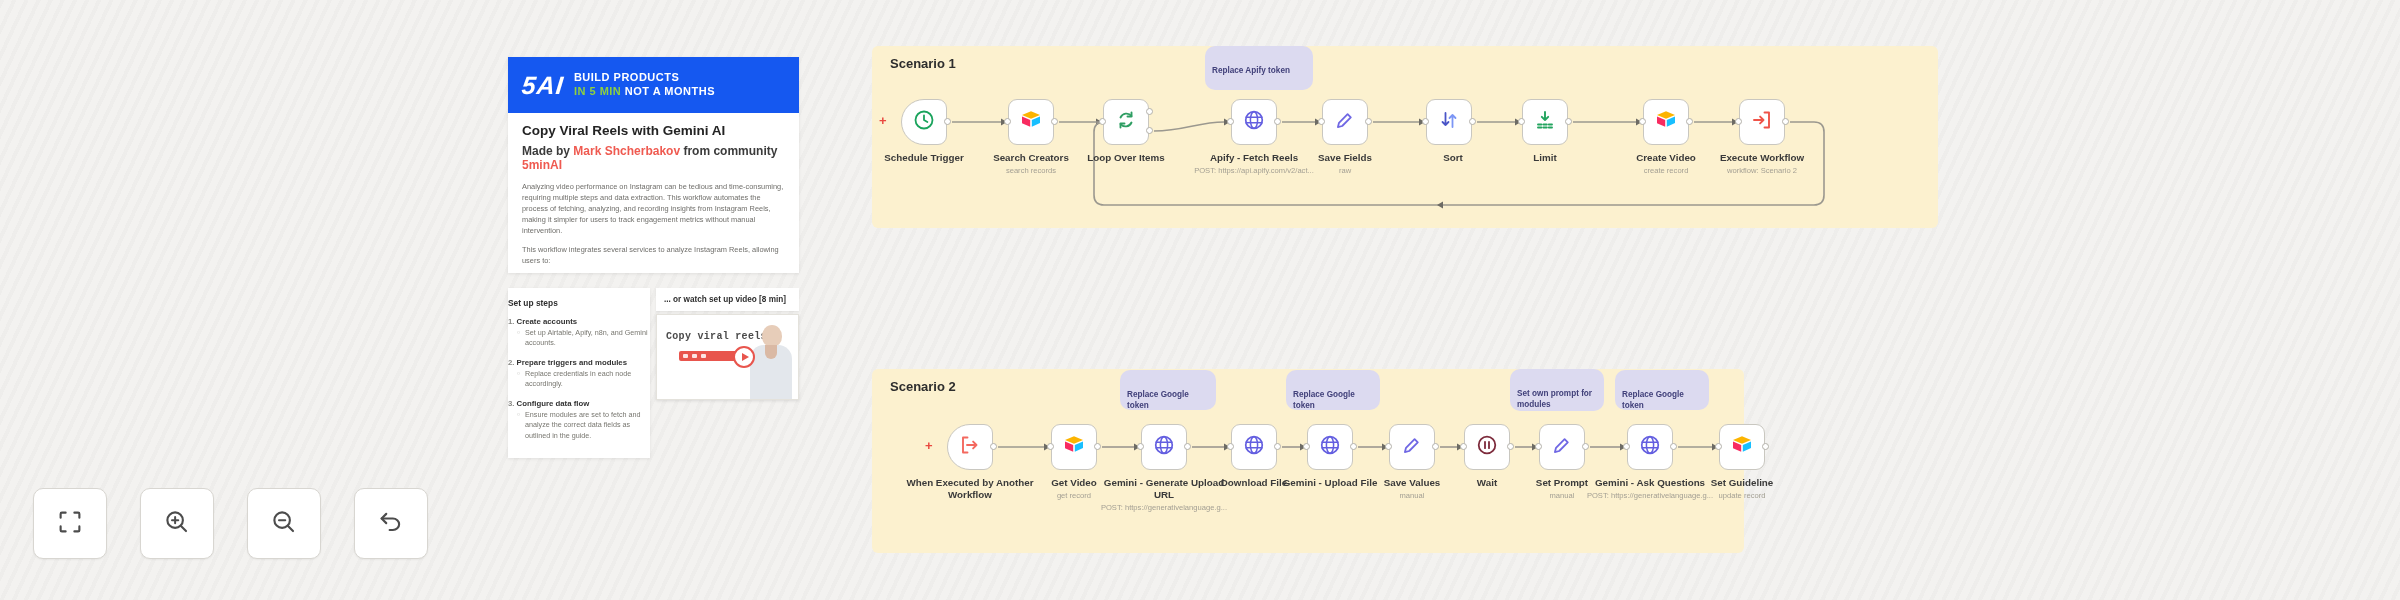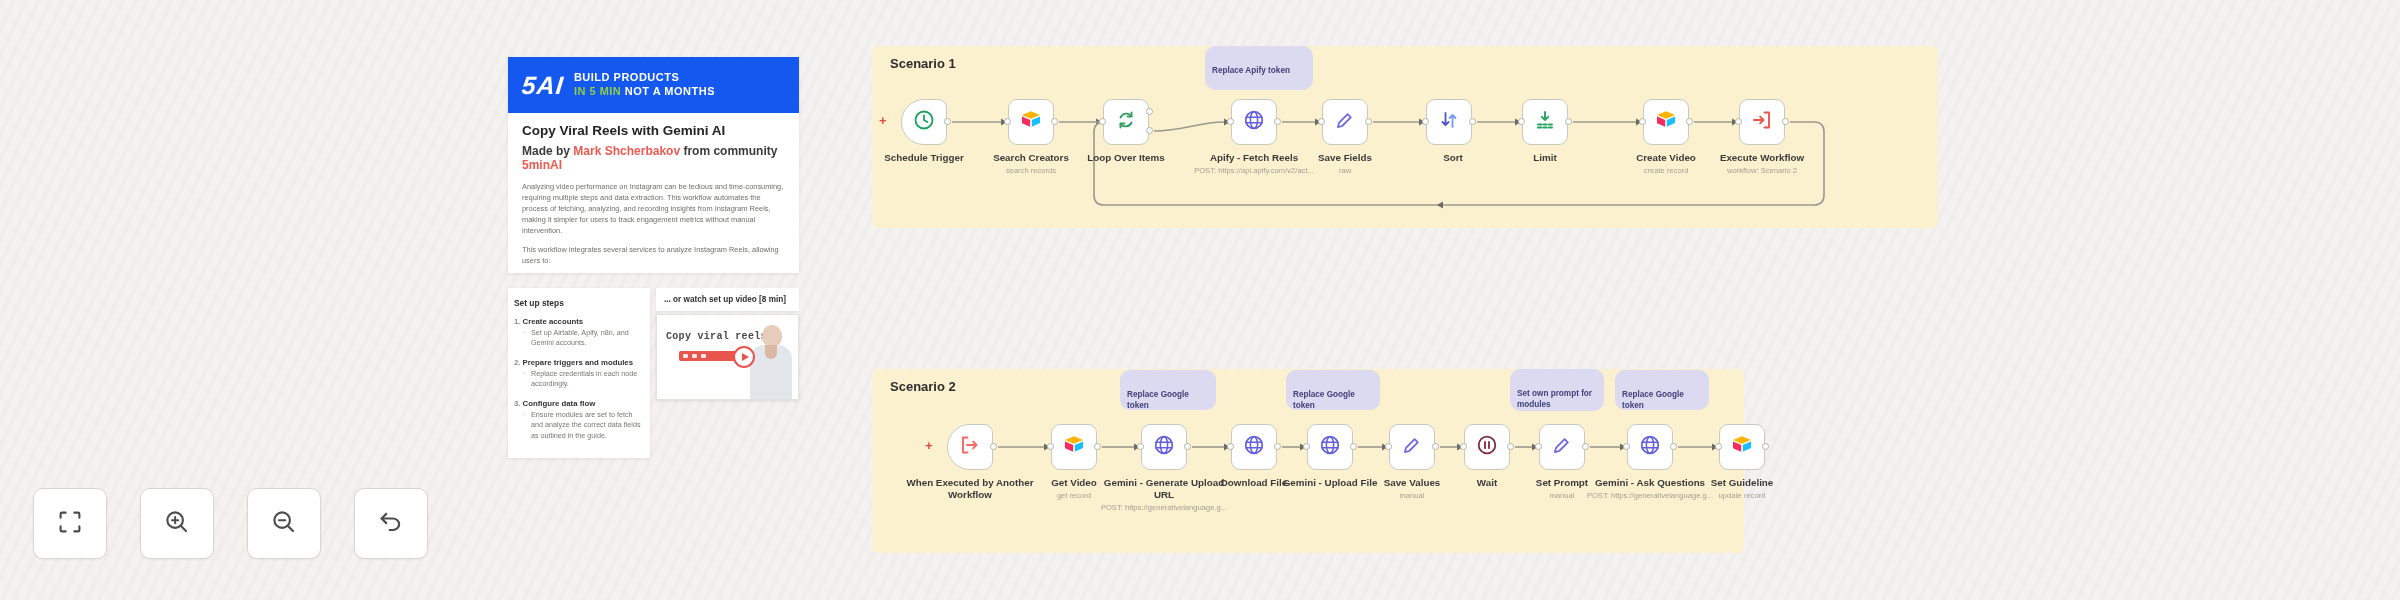--- a/index.html
+++ b/index.html
@@ -24,21 +24,21 @@
   .banner-text { font-size:11px; font-weight:800; color:#fff; line-height:1.25; letter-spacing:0.5px; }
   .doc-body { padding:10px 14px; }
   .doc-title { font-size:13.5px; font-weight:800; color:#232323; margin-bottom:6px; }
   .doc-byline { font-size:12px; font-weight:700; color:#3b3b3b; margin-bottom:9px; }
   .doc-byline .lnk { color:#ef5a50; }
   .doc-p { font-size:7.4px; color:#6f6e6a; line-height:1.5; margin-bottom:7px; }
   .doc-bullets { list-style:none; }
   .doc-bullets li { font-size:7.4px; color:#6f6e6a; line-height:1.55; padding-left:9px; position:relative; }
   .doc-bullets li::before { content:"▪"; position:absolute; left:0; top:0; color:#555; font-size:6px; }
   .doc-left { position:absolute; left:508px; top:288px; width:142px; height:170px;
-    background:#fff; box-shadow:0 1px 3px rgba(0,0,0,0.08); padding:10px 6px; }
+    background:#fff; box-shadow:0 1px 3px rgba(0,0,0,0.08); padding:10px 0; }
   .setup-heading { font-size:8.4px; font-weight:800; color:#2e2e2e; margin-bottom:9px; }
   .setup-step { margin-bottom:9px; }
   .setup-step-title { font-size:7.8px; font-weight:800; color:#333; }
   .setup-step-title .num { color:#8a8a86; font-weight:700; margin-right:2px; }
   .setup-step-detail { font-size:7.2px; color:#77766f; line-height:1.45; margin:2px 0 0 9px;
     position:relative; padding-left:8px; }
   .setup-step-detail::before { content:"○"; position:absolute; left:0; top:1px; font-size:5px; color:#9a9a94; }
   .doc-right { position:absolute; left:656px; top:288px; width:143px; }
   .video-heading { background:#fff; font-size:8.2px; font-weight:800; color:#2e2e2e;
     padding:7px 8px; box-shadow:0 1px 2px rgba(0,0,0,0.07); }

